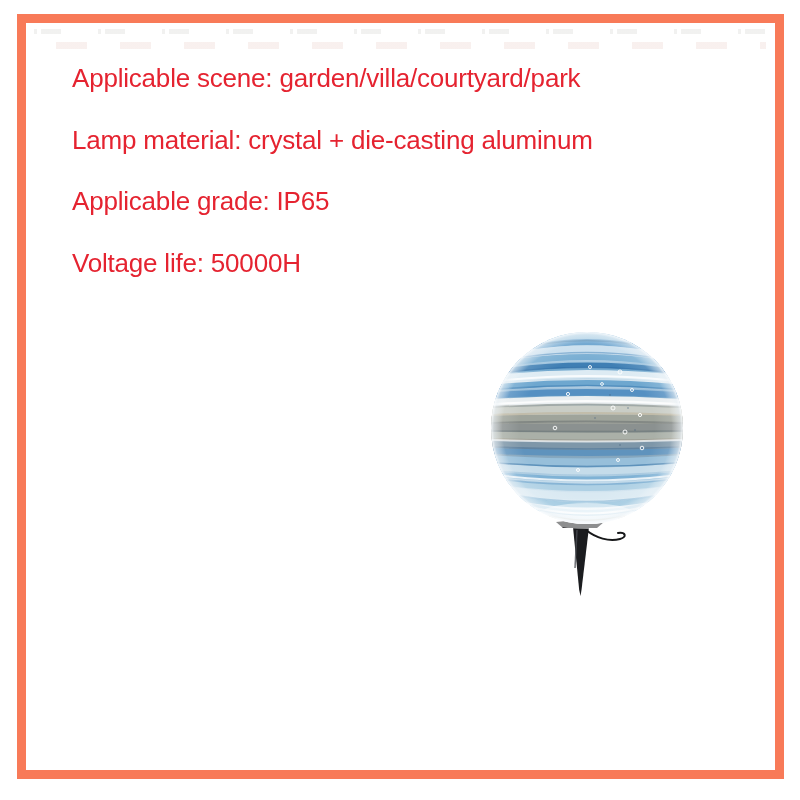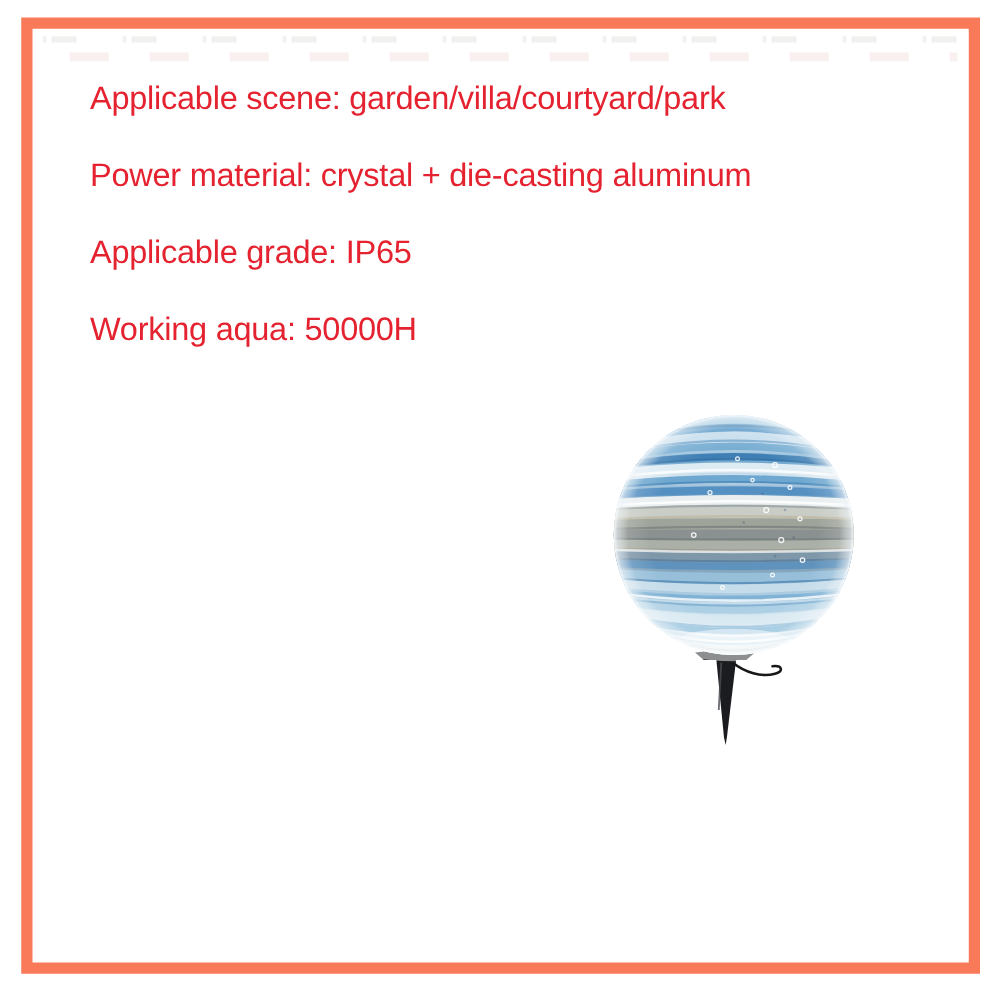--- a/index.html
+++ b/index.html
@@ -52,23 +52,23 @@
 </style>
 </head>
 <body>
 
 <div class="canvas">
 
   <div class="watermark"></div>
 
   <div class="specs">
     <div class="spec-line">Applicable scene: garden/villa/courtyard/park</div>
-    <div class="spec-line">Power material: crystal + die-casting aluminum</div>
+    <div class="spec-line">Lamp material: crystal + die-casting aluminum</div>
     <div class="spec-line">Applicable grade: IP65</div>
-    <div class="spec-line">Working aqua: 50000H</div>
+    <div class="spec-line">Voltage life: 50000H</div>
   </div>
 
   <svg class="product-photo" viewBox="0 0 240 290">
     <defs>
       <linearGradient id="sphereBase" x1="0" y1="0" x2="0" y2="1">
         <stop offset="0%" stop-color="#b9d4e6"></stop>
         <stop offset="6%" stop-color="#9dc4dd"></stop>
         <stop offset="12%" stop-color="#cfe1ee"></stop>
         <stop offset="20%" stop-color="#6ea6cd"></stop>
         <stop offset="26%" stop-color="#e3edf3"></stop>

